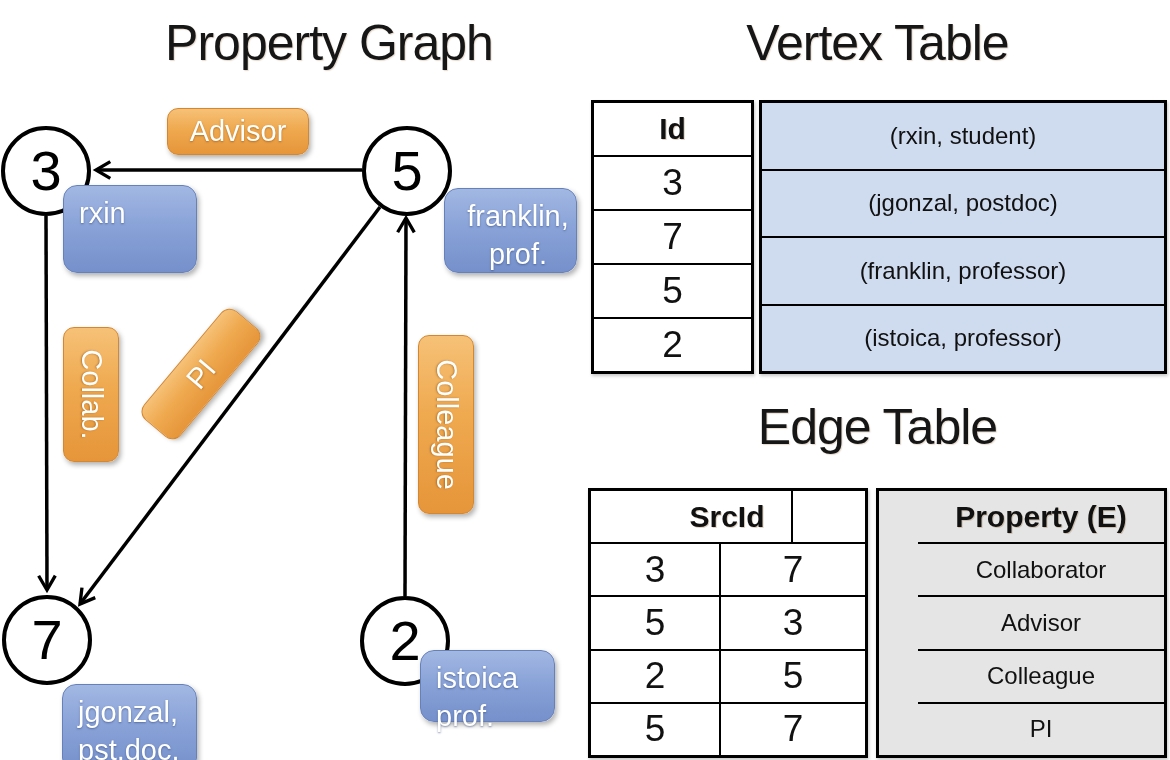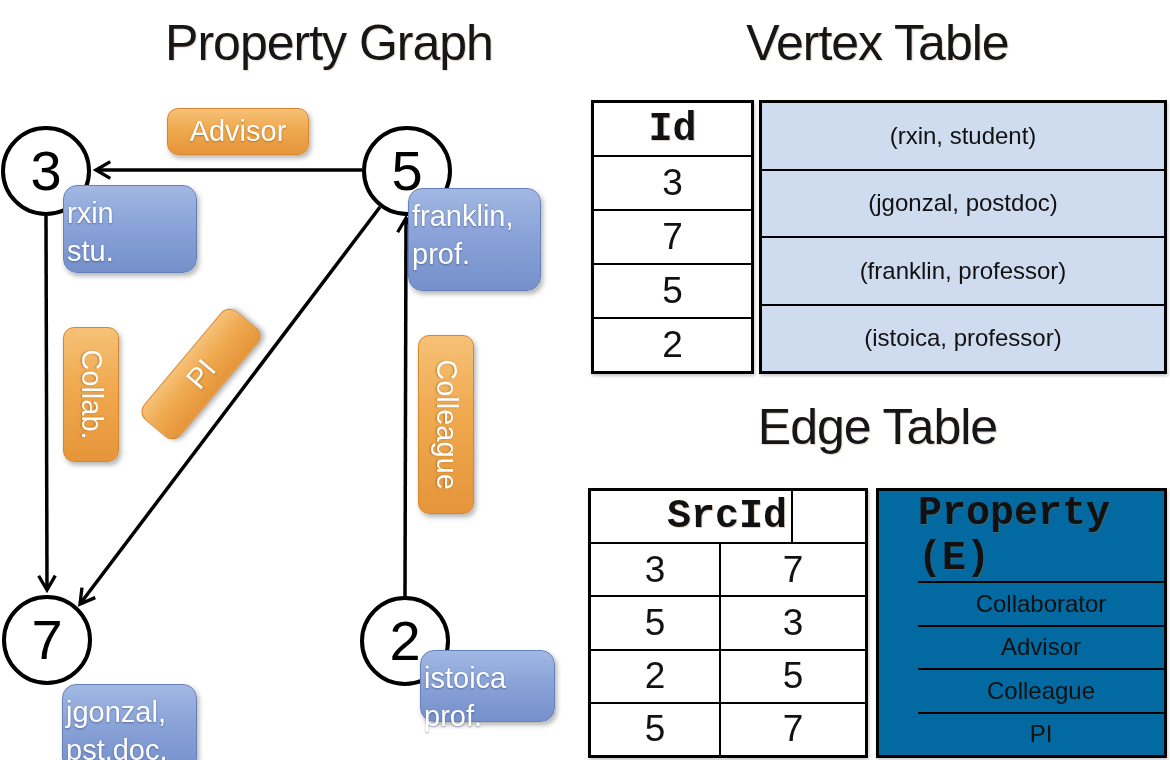--- a/index.html
+++ b/index.html
@@ -21,33 +21,33 @@
           background:linear-gradient(to bottom,#f6c177 0%,#efa94f 45%,#e6953a 100%);
           border:1px solid #d4872f;box-shadow:2px 3px 5px rgba(0,0,0,0.30);
           display:flex;align-items:center;justify-content:center;}
   .olabel span{color:#fff;font-size:29px;font-weight:400;white-space:nowrap;
                text-shadow:0 1px 2px rgba(130,75,10,0.55);}
   .olabel .vtext{transform:rotate(90deg);}
 
   .vlabel{position:absolute;border-radius:14px;z-index:4;
           background:linear-gradient(to bottom,#a2b8e3 0%,#8aa3d8 45%,#7590cb 100%);
           border:1px solid #6680ba;box-shadow:2px 3px 5px rgba(0,0,0,0.30);
-          padding:8px 0 0 3px;box-sizing:border-box;}
+          padding:8px 0 0 15px;box-sizing:border-box;}
   .vlabel span{display:block;color:#fff;font-size:29px;line-height:1.32;
                text-shadow:0 1px 2px rgba(35,55,105,0.5);white-space:nowrap;}
 
   .tbl{position:absolute;display:flex;}
   .tbl-group{border:3px solid #000;box-sizing:border-box;display:flex;flex-direction:column;
              box-shadow:1px 2px 3px rgba(0,0,0,0.22);}
   .tbl-row{flex:1;display:flex;align-items:center;justify-content:center;}
   .tbl-row + .tbl-row{border-top:2.5px solid #000;}
   .cell{flex:1;height:100%;display:flex;align-items:center;justify-content:center;
         font-size:24px;color:#111;}
   .cell.num{font-size:37px;font-weight:300;}
-  .hdr .cell{font-weight:700;font-size:40px;text-shadow:1px 1px 0 rgba(150,105,60,0.3);font-family:Liberation Mono, monospace;}
+  .hdr .cell{font-weight:700;font-size:30px;text-shadow:1px 1px 0 rgba(150,105,60,0.3);}
   .src-cell{flex:0 0 128px;border-right:2.5px solid #000;}
 </style>
 </head>
 <body>
 
 <div class="canvas">
 
   <div class="title title-pg">Property Graph</div>
   <div class="title title-vt">Vertex Table</div>
   <div class="title title-et">Edge Table</div>
@@ -85,23 +85,22 @@
   </div>
   <div class="olabel" style="left:130px;top:350px;width:140px;height:46px;transform:rotate(-50deg);">
     <span>PI</span>
   </div>
   <div class="olabel" style="left:418px;top:335px;width:54px;height:177px;">
     <span class="vtext">Colleague</span>
   </div>
 
   <div class="vlabel" style="left:63px;top:185px;width:134px;height:88px;">
     <span>rxin</span>
-    <span>stu.</span>
   </div>
-  <div class="vlabel" style="left:408px;top:188px;width:133px;height:103px;">
+  <div class="vlabel" style="left:444px;top:188px;width:133px;height:85px;text-align:center;">
     <span>franklin,</span>
     <span>prof.</span>
   </div>
   <div class="vlabel" style="left:62px;top:652px;width:135px;height:88px;margin-top:32px;">
     <span>jgonzal,</span>
     <span>pst.doc.</span>
   </div>
   <div class="vlabel" style="left:420px;top:650px;width:135px;height:72px;">
     <span>istoica</span>
     <span>prof.</span>
@@ -156,21 +155,21 @@
       </div>
       <div class="tbl-row">
         <div class="cell num src-cell">2</div>
         <div class="cell num">5</div>
       </div>
       <div class="tbl-row">
         <div class="cell num src-cell">5</div>
         <div class="cell num">7</div>
       </div>
     </div>
-    <div class="tbl-group" style="flex:1;background:#0369a1;padding-left:39px;">
+    <div class="tbl-group" style="flex:1;background:#e5e5e5;padding-left:39px;">
       <div class="tbl-row hdr">
         <div class="cell">Property (E)</div>
       </div>
       <div class="tbl-row">
           <div class="cell">Collaborator</div>
         </div>
       <div class="tbl-row">
           <div class="cell">Advisor</div>
         </div>
       <div class="tbl-row">

